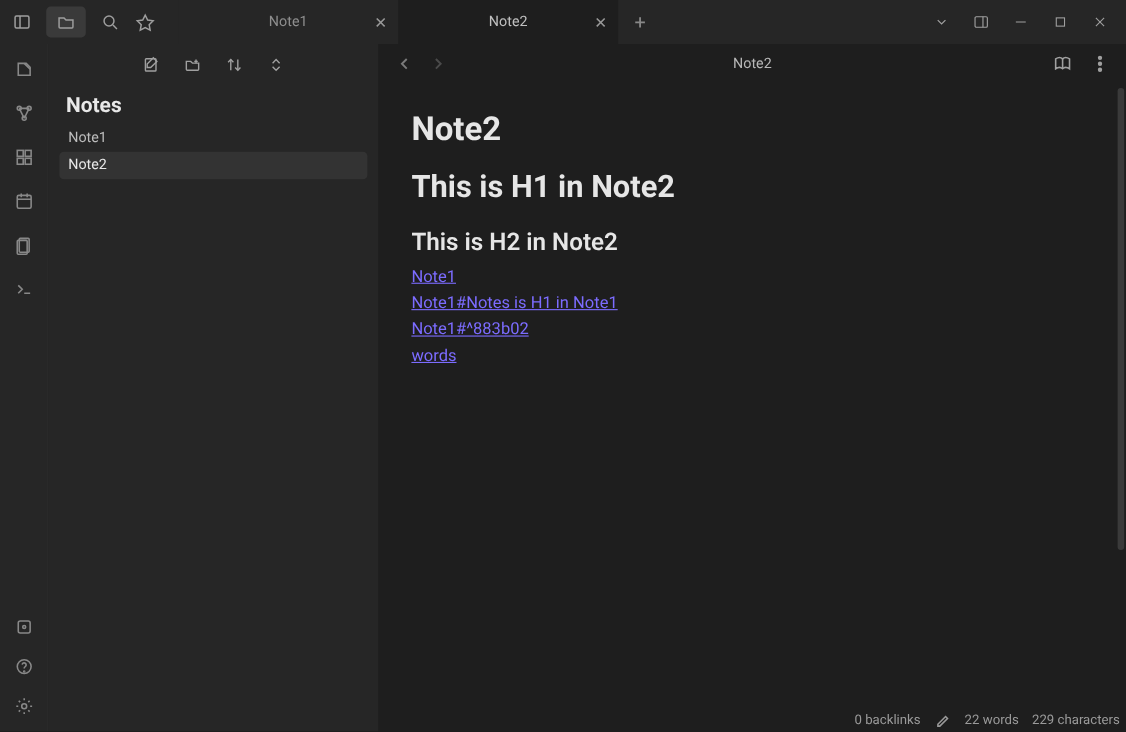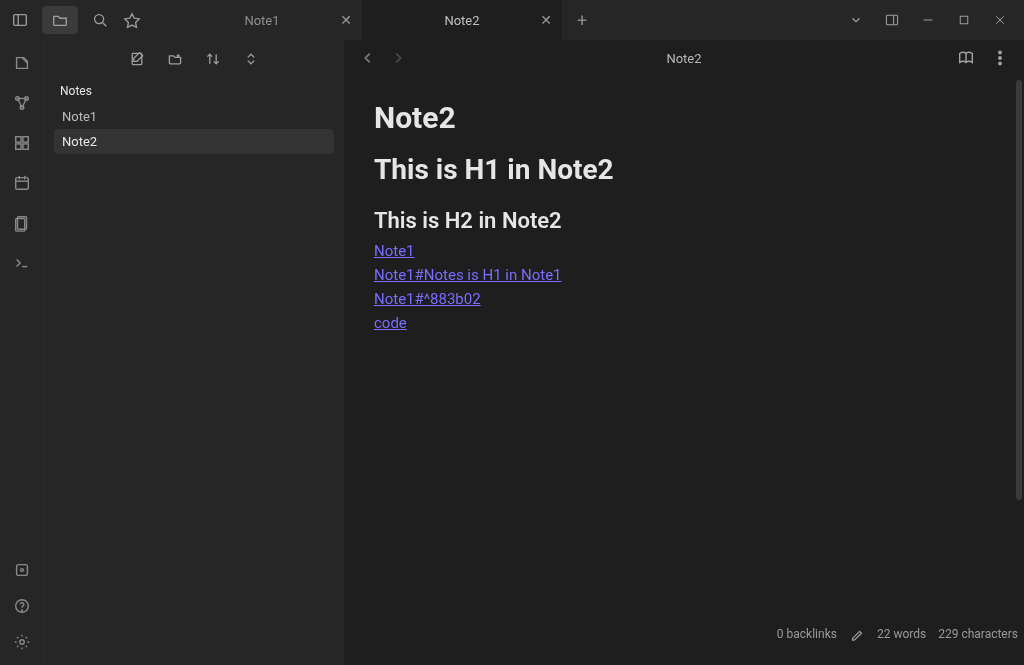--- a/index.html
+++ b/index.html
@@ -152,22 +152,22 @@
   .sidebar-toolbar .ticon {
     width: 18px;
     height: 18px;
     display: flex;
     align-items: center;
     justify-content: center;
     cursor: pointer;
   }
   .sidebar-toolbar .ticon svg { stroke: #a0a0a0; fill: none; stroke-width: 1.6; }
   .vault-title {
-    font-size: 12px;
-    font-weight: 400;
+    font-size: 19px;
+    font-weight: 700;
     color: #e8e8e8;
     padding: 6px 16px 6px 16px;
   }
   .file-list {
     display: flex;
     flex-direction: column;
     padding: 0 10px;
   }
   .file-item {
     font-size: 13px;
@@ -258,21 +258,21 @@
     text-decoration: underline;
     font-size: 15px;
     line-height: 1.6;
     cursor: pointer;
     width: fit-content;
   }
 
   .statusbar {
     position: absolute;
     right: 6px;
-    bottom: 20px;
+    bottom: 0;
     height: 22px;
     display: flex;
     align-items: center;
     gap: 12px;
     font-size: 12px;
     color: #9a9a9a;
   }
   .statusbar .sicon {
     width: 16px;
     height: 16px;
@@ -509,21 +509,21 @@
       </div>
     </div>
 
     <div class="editor-content">
       <div class="note-title">Note2</div>
       <div class="note-h1">This is H1 in Note2</div>
       <div class="note-h2">This is H2 in Note2</div>
       <a class="internal-link">Note1</a>
       <a class="internal-link">Note1#Notes is H1 in Note1</a>
       <a class="internal-link">Note1#^883b02</a>
-      <a class="internal-link">code</a>
+      <a class="internal-link">words</a>
     </div>
 
     <div class="statusbar">
       <span>0 backlinks</span>
       <div class="sicon">
         <svg viewBox="0 0 16 16" width="14" height="14">
             <path d="M3 13 l8 -8 2 2 -8 8 H3 Z"></path>
           </svg>
       </div>
       <span>22 words</span>

